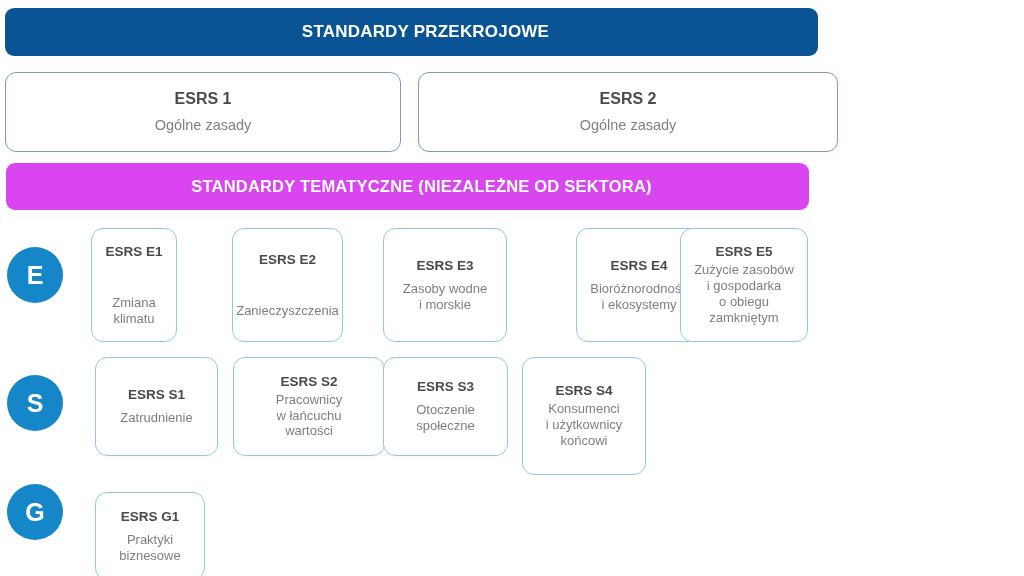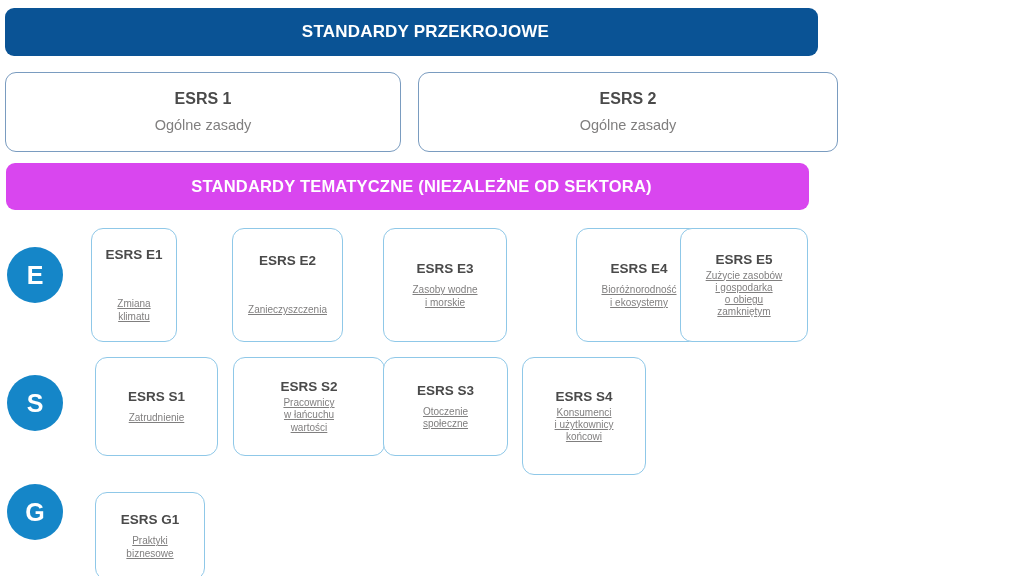--- a/index.html
+++ b/index.html
@@ -94,23 +94,22 @@
   
   .card-topic {
     border: 1.5px solid #8FC8E8;
     border-radius: 12px;
     padding: 12px 4px;
   }
   .card-topic .card-code {
     font-size: 13.5px;
   }
   .card-topic .card-desc {
-    font-size: 10px;
+    font-size: 13px;
     margin-top: 8px;
-    text-decoration: underline;
   }
   
   .card-topic.tight .card-desc {
     margin-top: 3px;
   }
 
   
   .badge {
     position: absolute;
     width: 56px;

